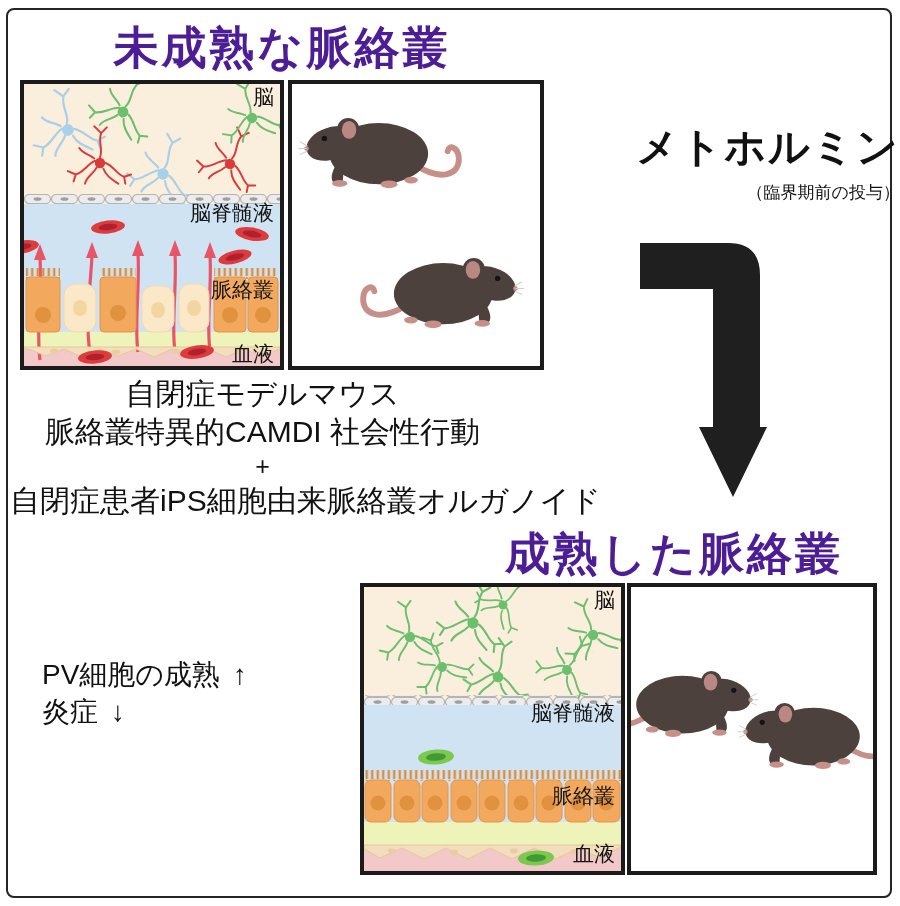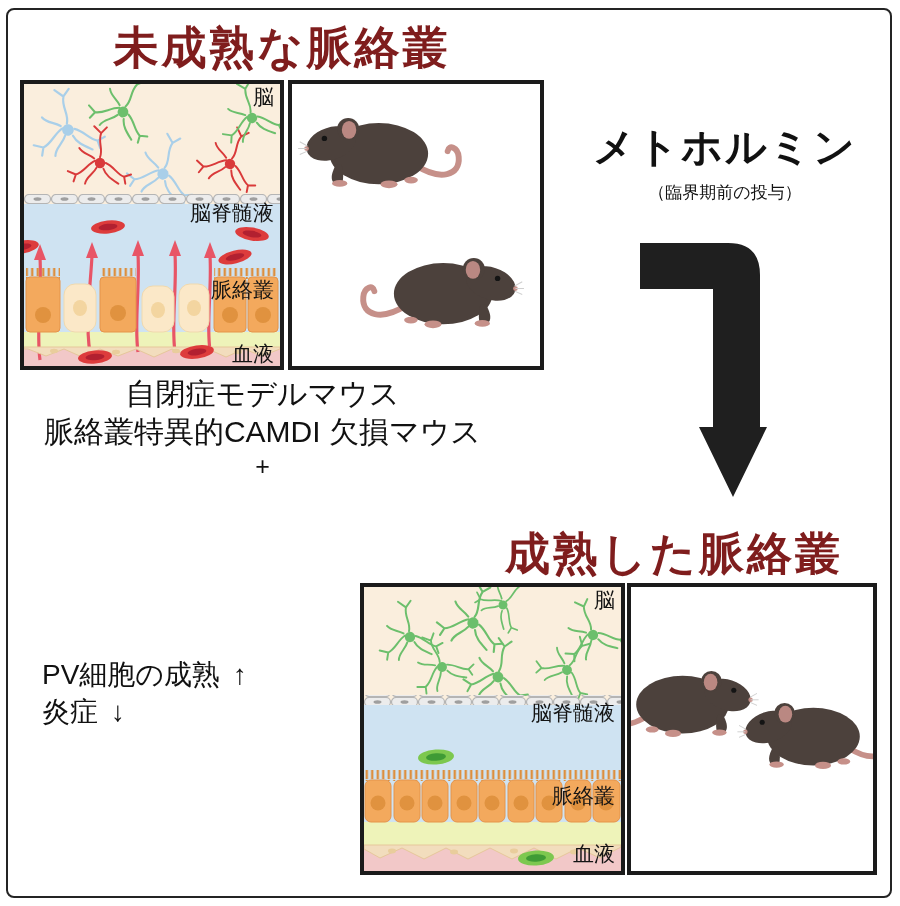--- a/index.html
+++ b/index.html
@@ -1,24 +1,24 @@
 <!DOCTYPE html>
 <html style="--ink: #111111; --brain: #faeedd; --csf: #cfe3f2; --plexus: #f3a95d; --plexusPale: #fbe8c8; --plexusNuc: #e0923f; --plexusPaleNuc: #f3d5a0; --villi: #dd8f3e; --stroma: #eef3b9; --blood: #f2c8c8; --stromaCell: #f2ddbd; --stromaCellEdge: #e6c79b; --redArrow: #e85566; --redCell: #dd3c3c; --redCellCore: #b22030; --greenCell: #7dc84f; --greenCellCore: #3f9b35; --neuronBlue: #a9cfe9; --neuronRed: #d93a3a; --neuronGreen: #6cbf6c; --ependymal: #ececec; --ependymalEdge: #b5b5b5; --mouseBody: #4c413c; --mousePink: #c69089; --arrowBlack: #1f1f1f;"><head>
 <meta charset="utf-8">
 <style>
   html,body{margin:0;padding:0;background:#fff;}
   #root{position:relative;width:900px;height:906px;background:#fff;overflow:hidden;
         font-family:"Liberation Sans","DejaVu Sans",sans-serif;color:#111;}
   .abs{position:absolute;}
   .frame{left:6px;top:8px;width:882px;height:886px;border:2px solid #242424;border-radius:8px;}
-  .title{font-weight:bold;font-size:45px;letter-spacing:3px;text-align:center;color:#7f1d1d;white-space:nowrap;}
+  .title{font-weight:bold;font-size:45px;letter-spacing:3px;text-align:center;color:#4c1d95;white-space:nowrap;}
   .panel{border:4px solid #1b1b1b;background:#fff;box-sizing:border-box;overflow:hidden;}
   .panel svg{display:block;}
   .panel-label{font-size:21px;font-weight:500;fill:#141414;}
-  .metformin{left:550px;top:120px;width:350px;text-align:center;}
+  .metformin{left:550px;top:120px;width:350px;text-align:right;}
   .metformin-title{font-size:41px;font-weight:600;letter-spacing:2px;white-space:nowrap;}
   .metformin-sub{font-size:17px;margin-top:6px;white-space:nowrap;}
   .models{left:10px;top:375px;width:505px;text-align:center;font-size:30px;line-height:38px;white-space:nowrap;}
   .models .plus{font-size:25px;line-height:31px;}
   .outcomes{left:42px;top:656px;font-size:28px;line-height:37px;}
   .outcome-row{white-space:nowrap;}
   .outcome-arrow{margin-left:13px;}
   .nproc{fill:none;stroke:currentColor;stroke-width:1.7;stroke-linecap:round;}
   .nsoma{fill:currentColor;stroke:none;}
 </style>
@@ -153,22 +153,23 @@
     <div class="metformin-title">メトホルミン</div>
     <div class="metformin-sub">（臨界期前の投与）</div>
   </div>
 
   <svg class="abs" style="left:628px;top:233px;" width="150" height="275" viewBox="0 0 150 275">
     <path d="M12,10 H100 Q132,10 132,42 V194 H139 L105,264 L71,194 H85 V56 H12 Z" style="fill:var(--arrowBlack)"></path>
   </svg>
 
   <div class="abs models">
     <div>自閉症モデルマウス</div>
-    <div>脈絡叢特異的CAMDI 欠損マウス</div>
+    <div>脈絡叢特異的CAMDI 社会性行動</div>
     <div class="plus">+</div>
+    <div>自閉症患者iPS細胞由来脈絡叢オルガノイド</div>
   </div>
 
   <div class="abs title" style="left:424px;top:524px;width:500px;">成熟した脈絡叢</div>
 
   <div class="abs panel" style="left:360px;top:583px;width:265px;height:292px;">
     <svg width="257" height="284" viewBox="0 0 257 284">
       <rect x="0" y="0" width="257" height="118" style="fill:var(--brain)"></rect>
       <rect x="0" y="118" width="257" height="117" style="fill:var(--csf)"></rect>
       <rect x="0" y="235" width="257" height="23" style="fill:var(--stroma)"></rect>
       <rect x="0" y="258" width="257" height="26" style="fill:var(--blood)"></rect>

